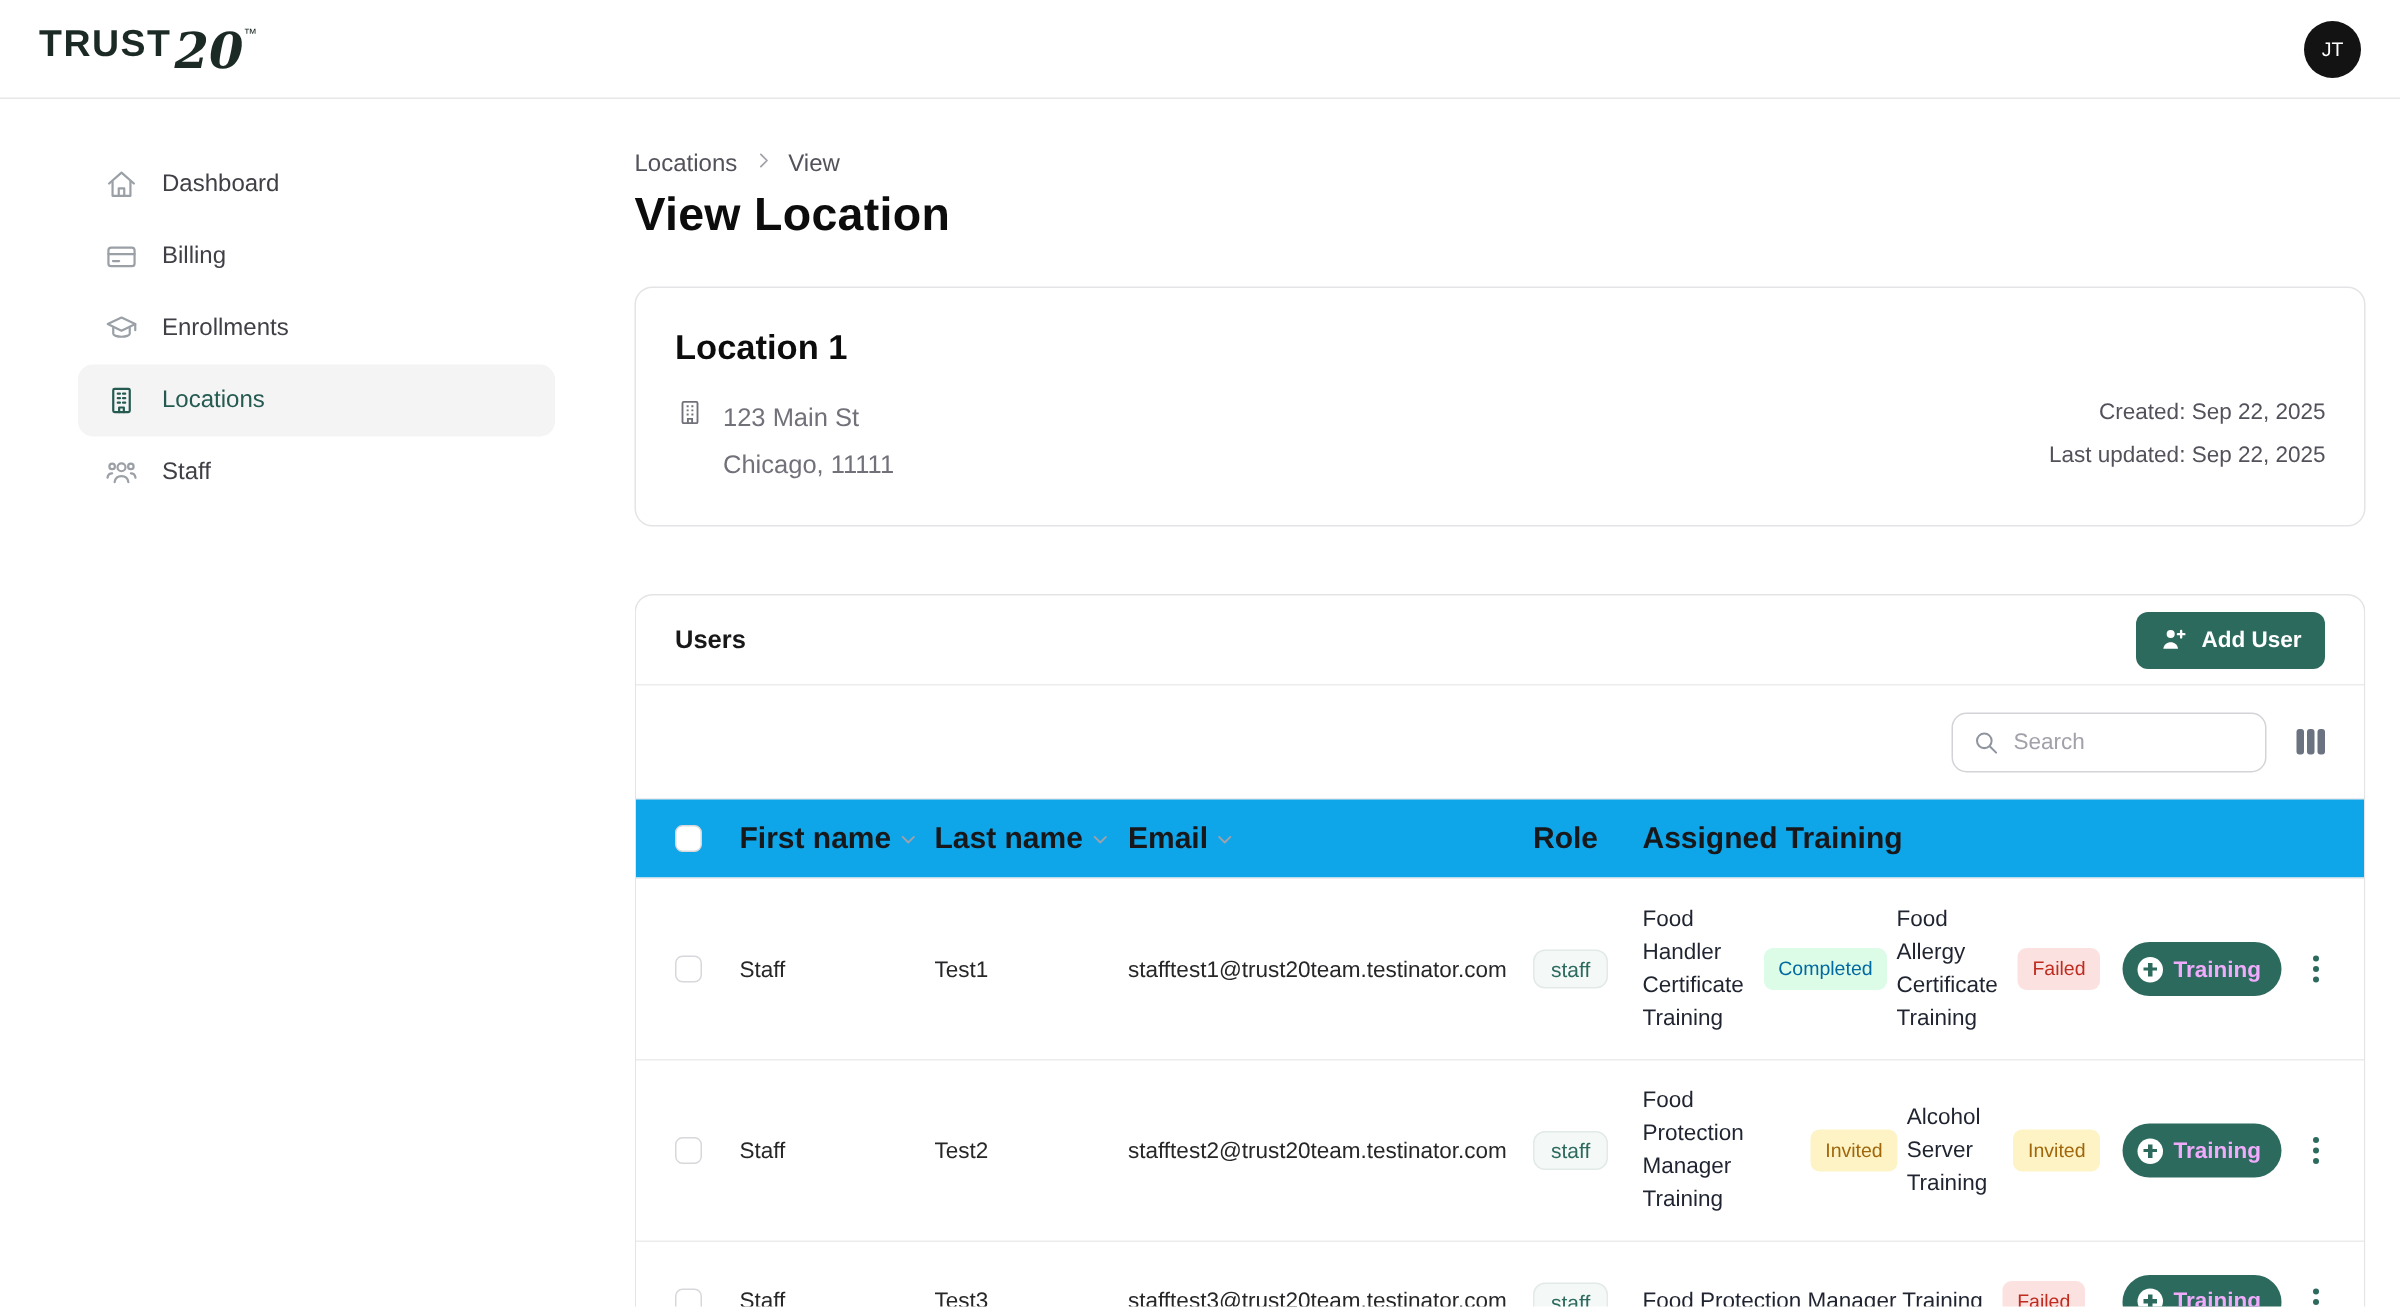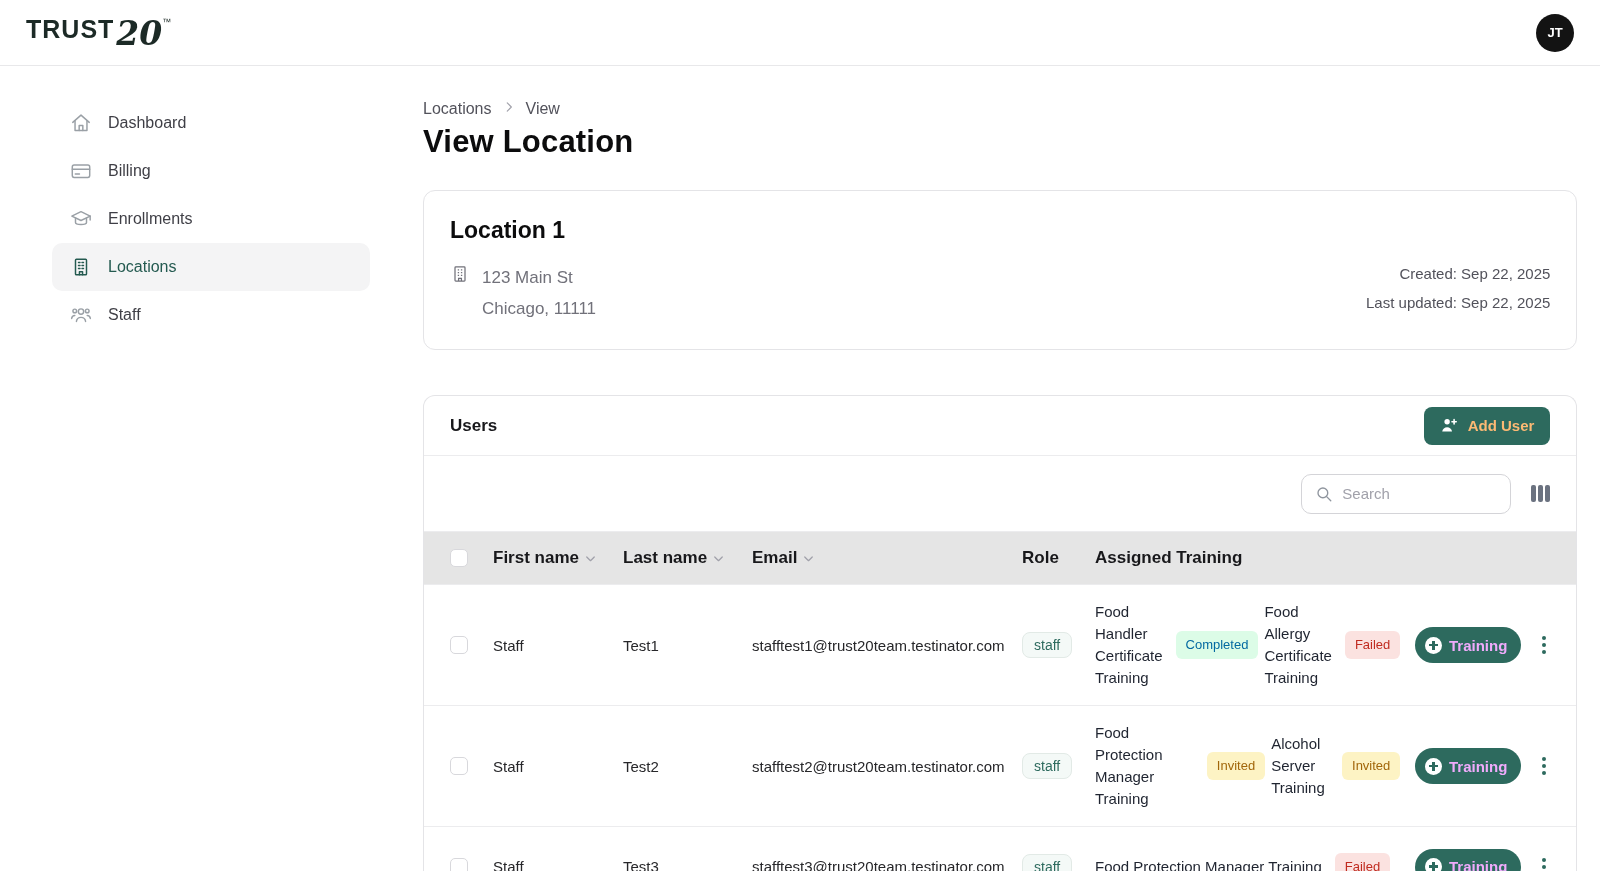--- a/index.html
+++ b/index.html
@@ -8,21 +8,21 @@
 
   
   .topbar { height:66px; display:flex; align-items:center; justify-content:space-between;
     padding:0 26px; border-bottom:1px solid #e8e8ea; background:#fff; }
   .logo { display:flex; align-items:flex-start; cursor:pointer; }
   .logo-text { font-size:25px; font-weight:800; letter-spacing:1px; color:#1c2a26; }
   .logo-script { font-family:"DejaVu Serif",serif; font-style:italic; font-size:33px;
     font-weight:600; color:#1c2a26; margin-left:2px; line-height:1; padding-top:2px; }
   .logo-tm { font-size:9px; color:#1c2a26; margin-top:2px; }
   .avatar { width:38px; height:38px; border-radius:50%; background:#131313; color:#fff;
-    display:flex; align-items:center; justify-content:center; font-size:13px; font-weight:700; cursor:pointer; }
+    display:flex; align-items:center; justify-content:center; font-size:13px; font-weight:400; cursor:pointer; }
 
   
   .shell { display:flex; height:805px;margin-left:40px; }
   .sidebar { width:355px; padding:33px 25px 0 12px; flex-shrink:0; }
   .side-item { display:flex; align-items:center; gap:16px; height:48px; padding:0 18px;
     border-radius:10px; font-size:16px; color:#3f3f46; cursor:pointer; }
   .side-item svg { width:22px; height:22px; stroke:#9aa0a6; fill:none; stroke-width:1.6;
     stroke-linecap:round; stroke-linejoin:round; flex-shrink:0; }
   .side-item.active { background:#f4f4f5; color:#245a50; font-weight:500; }
   .side-item.active svg { stroke:#245a50; }
@@ -51,36 +51,36 @@
   .loc-addr .lines div { line-height:31px; }
   .loc-meta { display:flex; flex-direction:column; justify-content:flex-end; align-items:flex-end;
     color:#52525b; font-size:15px; gap:12px; padding-bottom:12px; }
 
   
   .users-card { margin-top:45px; border-radius:12px 12px 0 0; border-bottom:none; overflow:visible; }
   .users-head { height:60px; display:flex; align-items:center; justify-content:space-between;
     padding:0 26px; border-bottom:1px solid #ececee; }
   .users-title { font-size:17px; font-weight:700; }
   .btn-adduser { background:#2d6a5e; display:flex; align-items:center; gap:9px; border-radius:8px;
-    height:38px; padding:0 16px; font-size:15px; font-weight:700; color:#fdba74; border:none; cursor:pointer; font-family:inherit; }
+    height:38px; padding:0 16px; font-size:15px; font-weight:700; color:#ffffff; border:none; cursor:pointer; font-family:inherit; }
   .btn-adduser svg { width:19px; height:19px; }
 
   .toolbar { height:75px; display:flex; align-items:center; justify-content:flex-end; gap:20px; padding:0 26px; }
   .search-box { width:210px; height:40px; border:1px solid #d4d4d8; border-radius:10px;
     display:flex; align-items:center; gap:9px; padding:0 13px; }
   .search-box svg { width:18px; height:18px; stroke:#8f959e; fill:none; stroke-width:1.8; stroke-linecap:round; }
   .search-box input { border:none; outline:none; font-size:15px; width:140px; color:#27272a;
     font-family:inherit; background:transparent; }
   .search-box input::placeholder { color:#a1a1aa; }
   .cols-icon { display:flex; gap:2px; cursor:pointer; }
   .cols-icon i { width:5px; height:17px; background:#6b7280; border-radius:2px; }
 
   .t-grid { display:grid; grid-template-columns:43px 130px 129px 270px 73px 1fr 150px;
     align-items:center; padding:0 26px; }
-  .t-head { height:53px; background:#e5e5e5; border-top:1px solid #ececee; font-size:17px; font-weight:700; }
+  .t-head { height:53px; background:#0ea5e9; border-top:1px solid #ececee; font-size:20px; font-weight:700; }
   .th { display:flex; align-items:center; gap:4px; cursor:pointer; }
   .th svg { width:15px; height:15px; stroke:#a1a1aa; fill:none; stroke-width:2; stroke-linecap:round; stroke-linejoin:round; }
   .t-row { min-height:80px; border-top:1px solid #ececee; font-size:15px; color:#27272a; padding-top:16px; padding-bottom:16px; }
   .cbx { width:18px; height:18px; border:1.5px solid #d8d8dc; border-radius:5px; background:#fff; cursor:pointer; }
 
   .role-badge { display:inline-block; background:#f4f9f7; border:1px solid #e2eae6; color:#2d6a5e;
     border-radius:8px; padding:4px 11px; font-size:14px; }
   .trainings { display:flex; flex-direction:row; gap:6px; }
   .training-line { display:flex; align-items:center; gap:13px; line-height:22px; color:#1f2430; }
   .status-badge { border-radius:6px; padding:3px 10px; font-size:13px; font-weight:500; }

